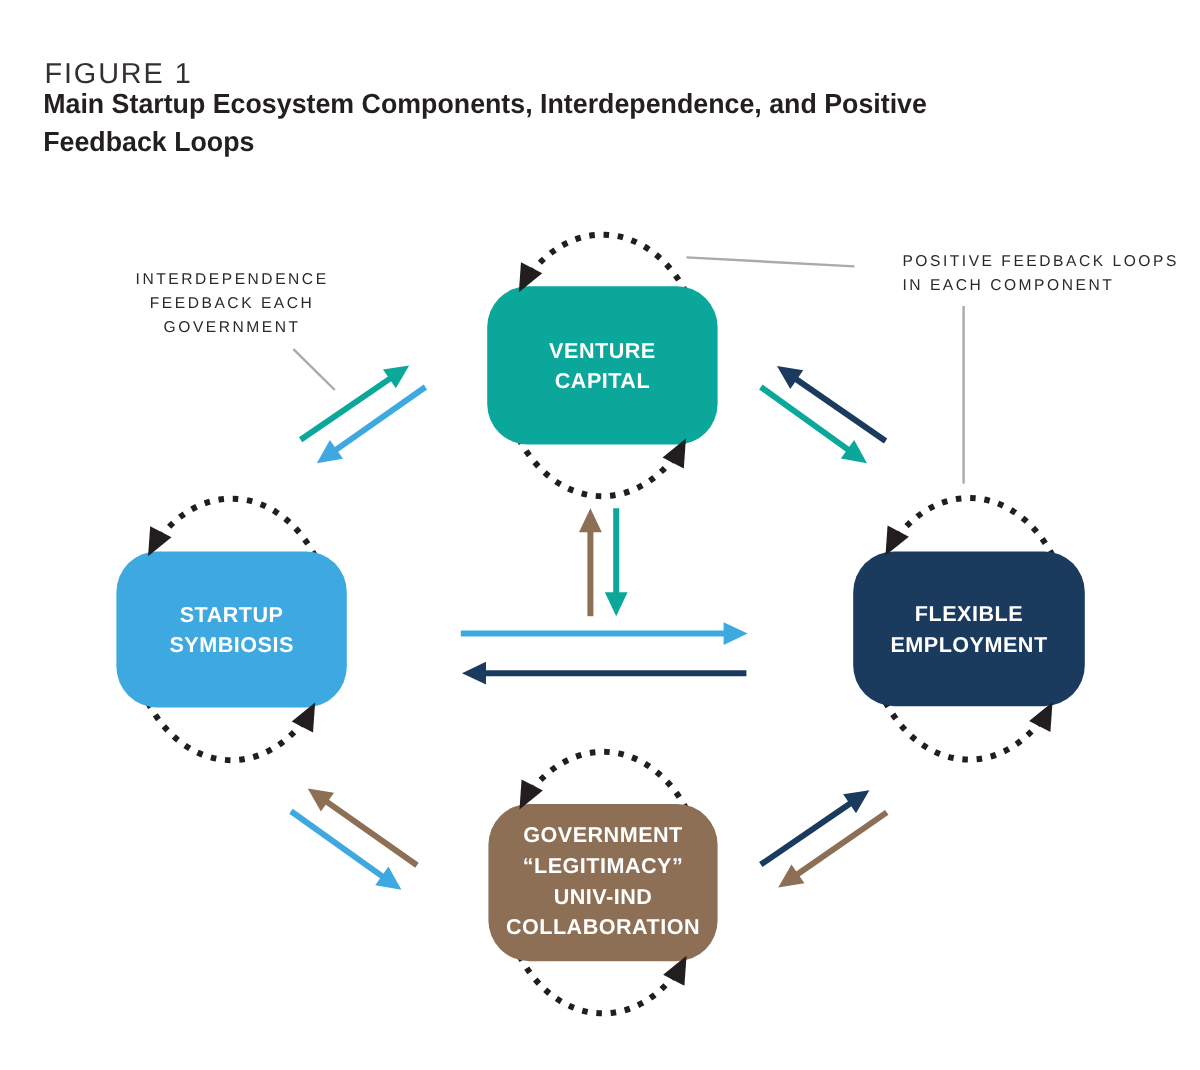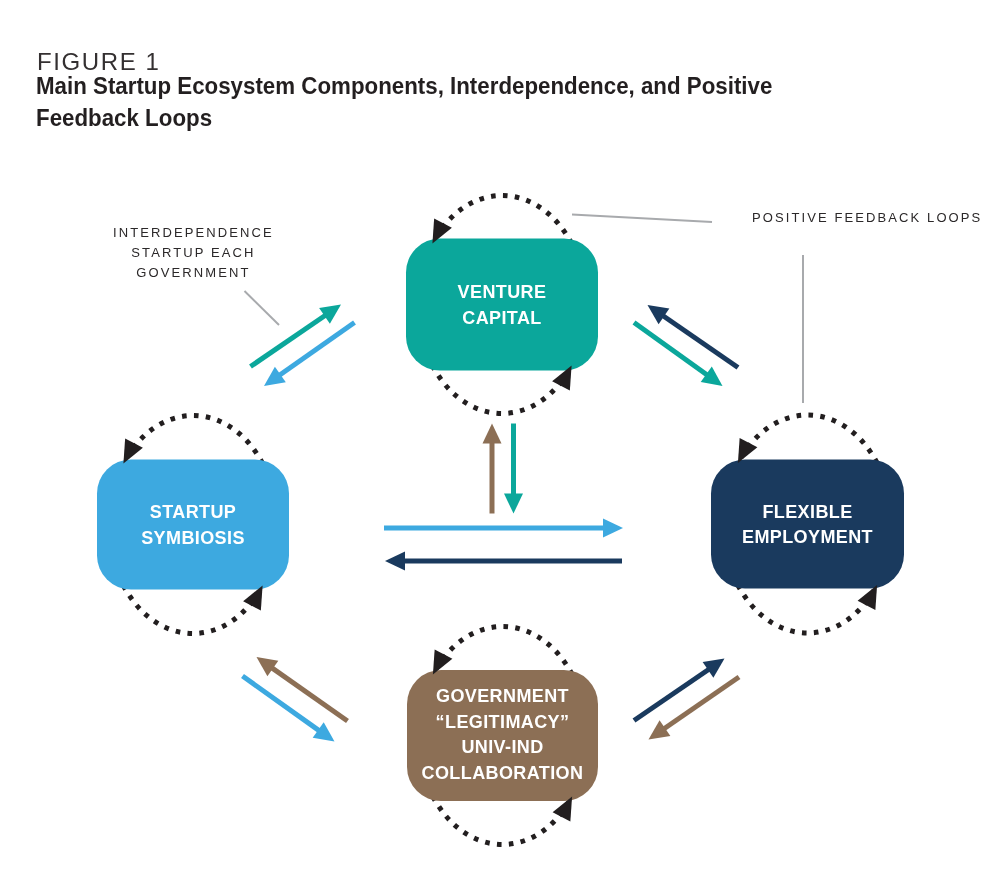--- a/index.html
+++ b/index.html
@@ -33,26 +33,27 @@
 <body>
 
 <div class="figure-label">FIGURE 1</div>
 <div class="figure-title">
   <div>Main Startup Ecosystem Components, Interdependence, and Positive</div>
   <div>Feedback Loops</div>
 </div>
 
 <div class="annotation annotation-interdependence">
   <div>INTERDEPENDENCE</div>
-  <div>STARTUP EACH</div>
+  <div>FEEDBACK EACH</div>
   <div>GOVERNMENT</div>
 </div>
 
 <div class="annotation annotation-positive-feedback">
   <div>POSITIVE FEEDBACK LOOPS</div>
+  <div>IN EACH COMPONENT</div>
 </div>
 
 <svg class="diagram" width="1000" height="892" viewBox="0 0 1000 892">
 
   <line x1="244.5" y1="291" x2="279" y2="325" stroke-width="2" stroke="#a8aaad"></line>
   <line x1="572" y1="214.5" x2="712" y2="222" stroke-width="2" stroke="#a8aaad"></line>
   <line x1="803" y1="255" x2="803" y2="403" stroke-width="2" stroke="#a8aaad"></line>
 
   <g>
     <path d="M 571.6 243.5 A 84 109 0 0 0 432.4 243.5" fill="none" stroke-width="5" stroke-dasharray="4.6 7.3" stroke="#221e1f"></path>

